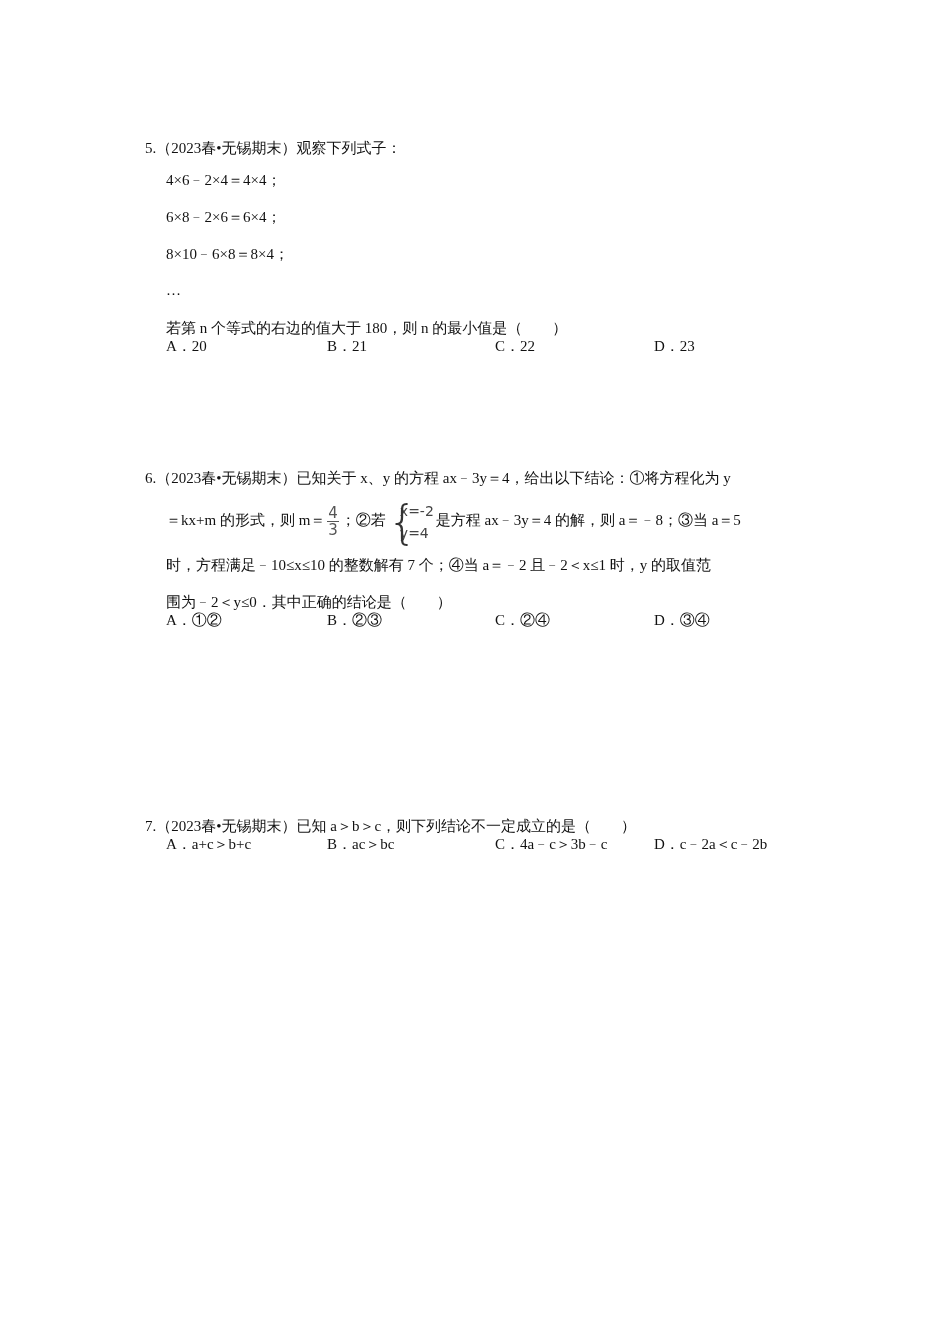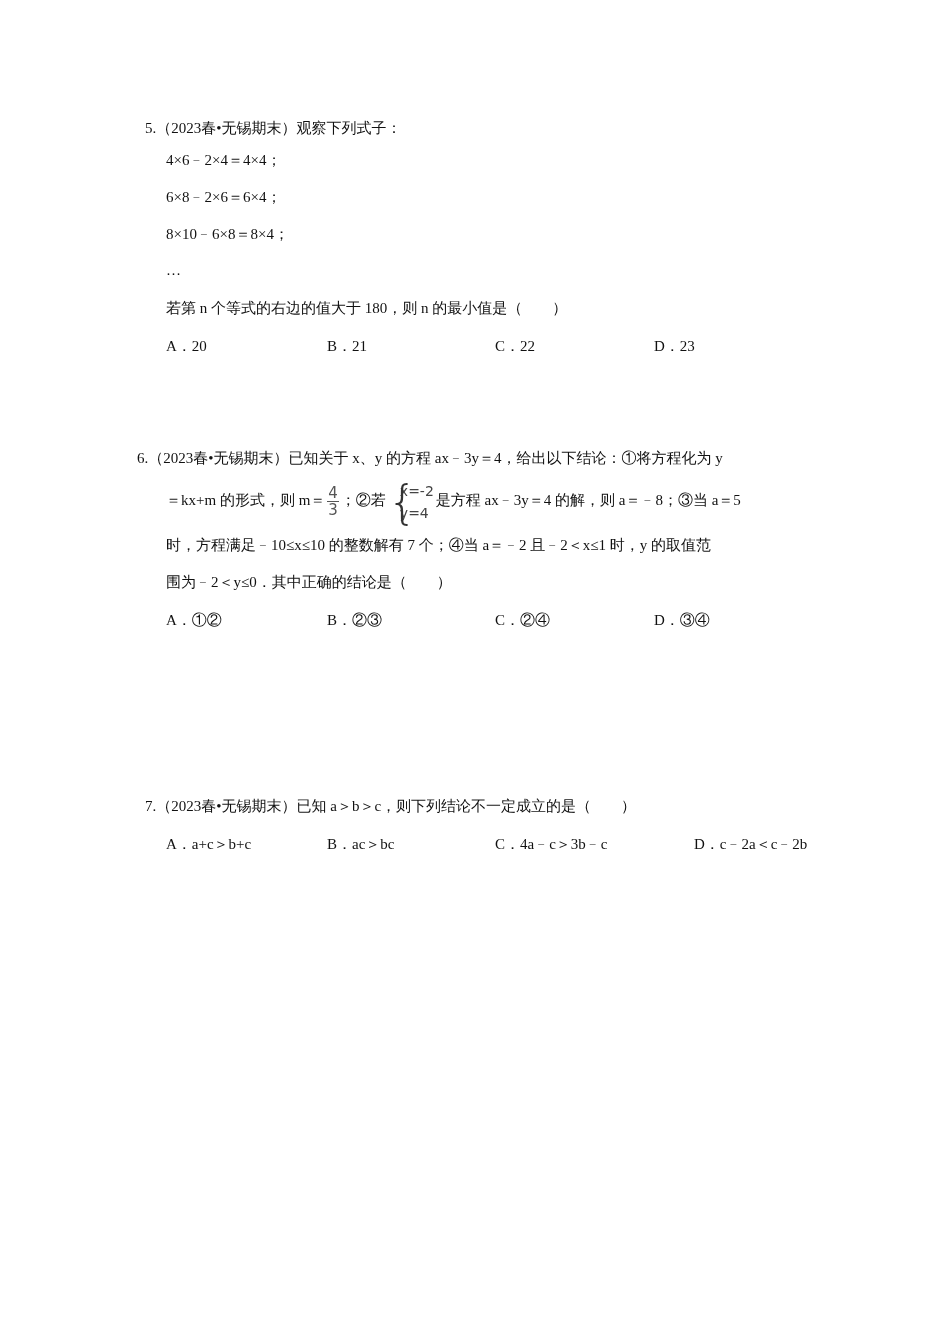--- a/index.html
+++ b/index.html
@@ -1,18 +1,18 @@
 <!DOCTYPE html>
 <html><head>
 <meta charset="utf-8">
 <style>
   html, body { margin:0; padding:0; background:#ffffff; }
   body { width:950px; height:1344px; position:relative; overflow:hidden;
          font-family:"Liberation Serif","DejaVu Serif",serif; color:#111; font-size:15px; }
-  .line { position:absolute; white-space:nowrap; line-height:20px; }
+  .line { position:absolute; white-space:nowrap; line-height:20px;margin-top:20px; }
   .opt { position:absolute; white-space:nowrap; line-height:20px; }
   .frac { display:inline-block; vertical-align:middle; text-align:center; font-family:"DejaVu Sans",sans-serif; color:#555; font-size:15px; line-height:16px; margin:0 2px; }
   .frac .num { display:block; border-bottom:1px solid #555; padding:0 1px; }
   .frac .den { display:block; }
   .sys { display:inline-block; vertical-align:middle; position:relative; padding-left:12px; font-family:"DejaVu Sans",sans-serif; color:#444; font-size:14px; line-height:22px; margin:0 2px; }
   .sys .brace { position:absolute; left:0; top:0; font-size:46px; line-height:44px; font-weight:200; color:#333; font-family:"DejaVu Sans",sans-serif; }
   .sys .row { display:block; }
 </style>
 </head>
 <body>
@@ -26,35 +26,35 @@
   <div class="line" style="left:166px; top:224px;">8×10﹣6×8＝8×4；</div>
   <div class="line" style="left:166px; top:260px;">…</div>
   <div class="line" style="left:166px; top:298px;">若第 n 个等式的右边的值大于 180，则 n 的最小值是（　　）</div>
   <div class="opt" style="left:166px; top:336px;"><span>A．</span><span>20</span></div>
   <div class="opt" style="left:327px; top:336px;"><span>B．</span><span>21</span></div>
   <div class="opt" style="left:495px; top:336px;"><span>C．</span><span>22</span></div>
   <div class="opt" style="left:654px; top:336px;"><span>D．</span><span>23</span></div>
 </div>
 
 <div>
-  <div class="line" style="left:137px; top:448px;font-family:Liberation Serif, serif;">
+  <div class="line" style="left:145px; top:448px;font-family:Liberation Serif, serif;">
     <span>6.</span><span>（2023春•无锡期末）</span><span>已知关于 x、y 的方程 ax﹣3y＝4，给出以下结论：①将方程化为 y</span>
   </div>
   <div class="line" style="left:166px; top:478px; line-height:44px; height:44px;">
     <span>＝kx+m 的形式，则 m＝</span><span class="frac"><span class="num">4</span><span class="den">3</span></span><span>；②若</span><span class="sys"><span class="brace">{</span><span class="row">x=-2</span><span class="row">y=4</span></span><span>是方程 ax﹣3y＝4 的解，则 a＝﹣8；③当 a＝5</span>
   </div>
   <div class="line" style="left:166px; top:535px;">时，方程满足﹣10≤x≤10 的整数解有 7 个；④当 a＝﹣2 且﹣2＜x≤1 时，y 的取值范</div>
   <div class="line" style="left:166px; top:572px;">围为﹣2＜y≤0．其中正确的结论是（　　）</div>
   <div class="opt" style="left:166px; top:610px;"><span>A．</span><span>①②</span></div>
   <div class="opt" style="left:327px; top:610px;"><span>B．</span><span>②③</span></div>
   <div class="opt" style="left:495px; top:610px;"><span>C．</span><span>②④</span></div>
   <div class="opt" style="left:654px; top:610px;"><span>D．</span><span>③④</span></div>
 </div>
 
 <div>
   <div class="line" style="left:145px; top:796px;">
     <span>7.</span><span>（2023春•无锡期末）</span><span>已知 a＞b＞c，则下列结论不一定成立的是（　　）</span>
   </div>
   <div class="opt" style="left:166px; top:834px;"><span>A．</span><span style="">a+c＞b+c</span></div>
   <div class="opt" style="left:327px; top:834px;"><span>B．</span><span style="">ac＞bc</span></div>
   <div class="opt" style="left:495px; top:834px;"><span>C．</span><span>4a﹣c＞3b﹣c</span></div>
-  <div class="opt" style="left:654px; top:834px;margin-left:40px;"><span>D．</span><span>c﹣2a＜c﹣2b</span></div>
+  <div class="opt" style="left:654px; top:834px;"><span>D．</span><span>c﹣2a＜c﹣2b</span></div>
 </div>
 
 </body></html>

